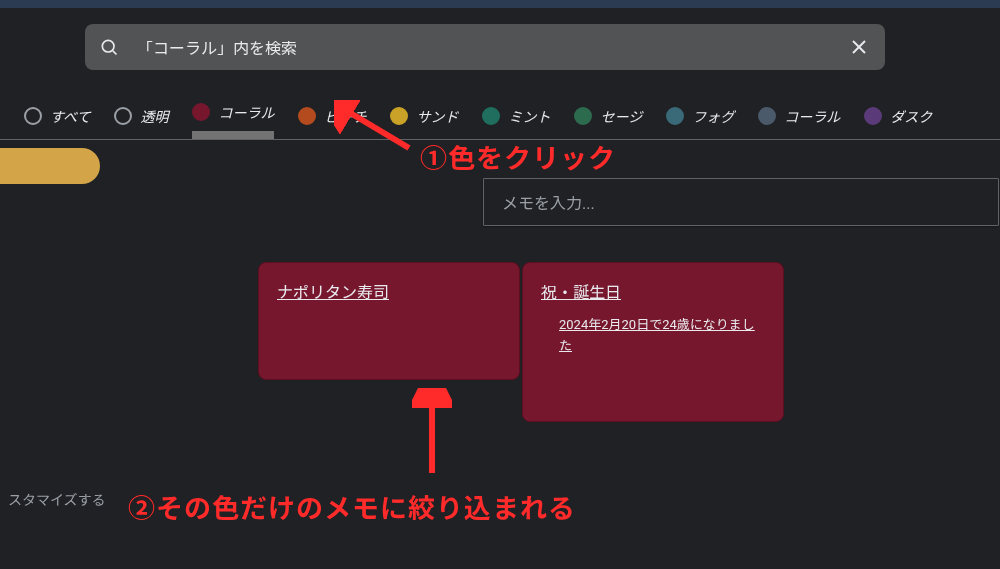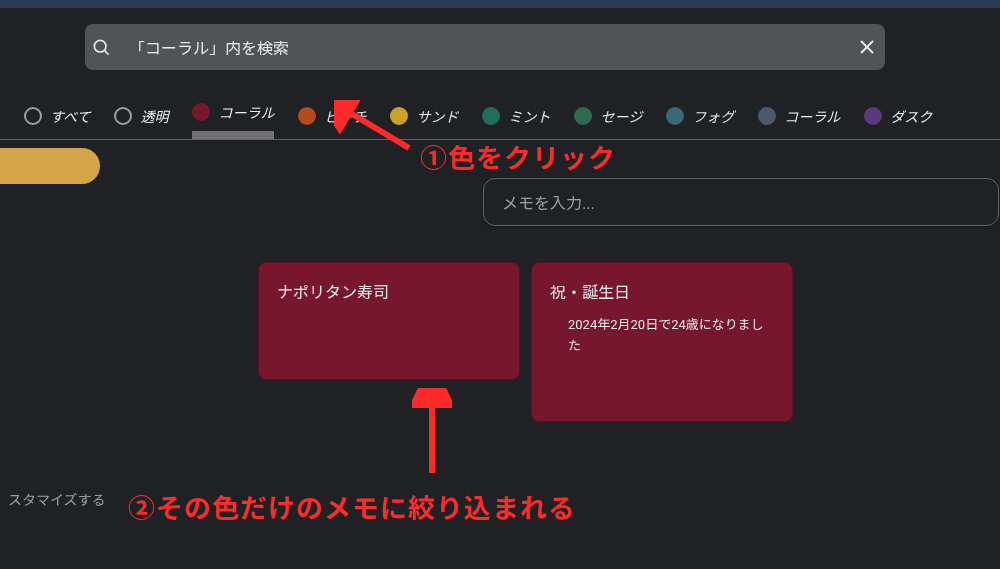--- a/index.html
+++ b/index.html
@@ -17,21 +17,21 @@
       background: #2a3b52;
     }
     .search-wrap {
       display: flex;
       align-items: center;
       margin: 16px 0 0 85px;
       width: 800px;
       height: 46px;
       background: #525355;
       border-radius: 8px;
-      padding: 0 6px;
+      padding: 0 14px;
     }
     .search-wrap svg { flex-shrink: 0; }
     .search-text {
       flex: 1;
       margin-left: 18px;
       font-size: 16px;
       color: #e8eaed;
     }
     .search-close {
       width: 24px; height: 24px;
@@ -78,34 +78,35 @@
       border-bottom-right-radius: 18px;
     }
     .note-input {
       position: absolute;
       left: 483px;
       top: 178px;
       width: 516px;
       height: 48px;
       background: #202124;
       border: 1px solid #5f6368;
-      border-radius: 12px;
+      border-radius: 1px;
       display: flex;
       align-items: center;
       padding: 0 18px;
       color: #9aa0a6;
       font-size: 16px;
       box-shadow: 0 1px 2px rgba(0,0,0,.3);
     }
     .notes {
       position: absolute;
       left: 258px;
       top: 262px;
       display: flex;
-      gap: 11px;
+      gap: 2px;
+      text-decoration: underline;
     }
     .note-card {
       width: 262px;
       background: #77172e;
       border: 1px solid #5c0e22;
       border-radius: 8px;
       padding: 16px 18px 22px;
       color: #e8eaed;
       font-size: 15px;
     }

